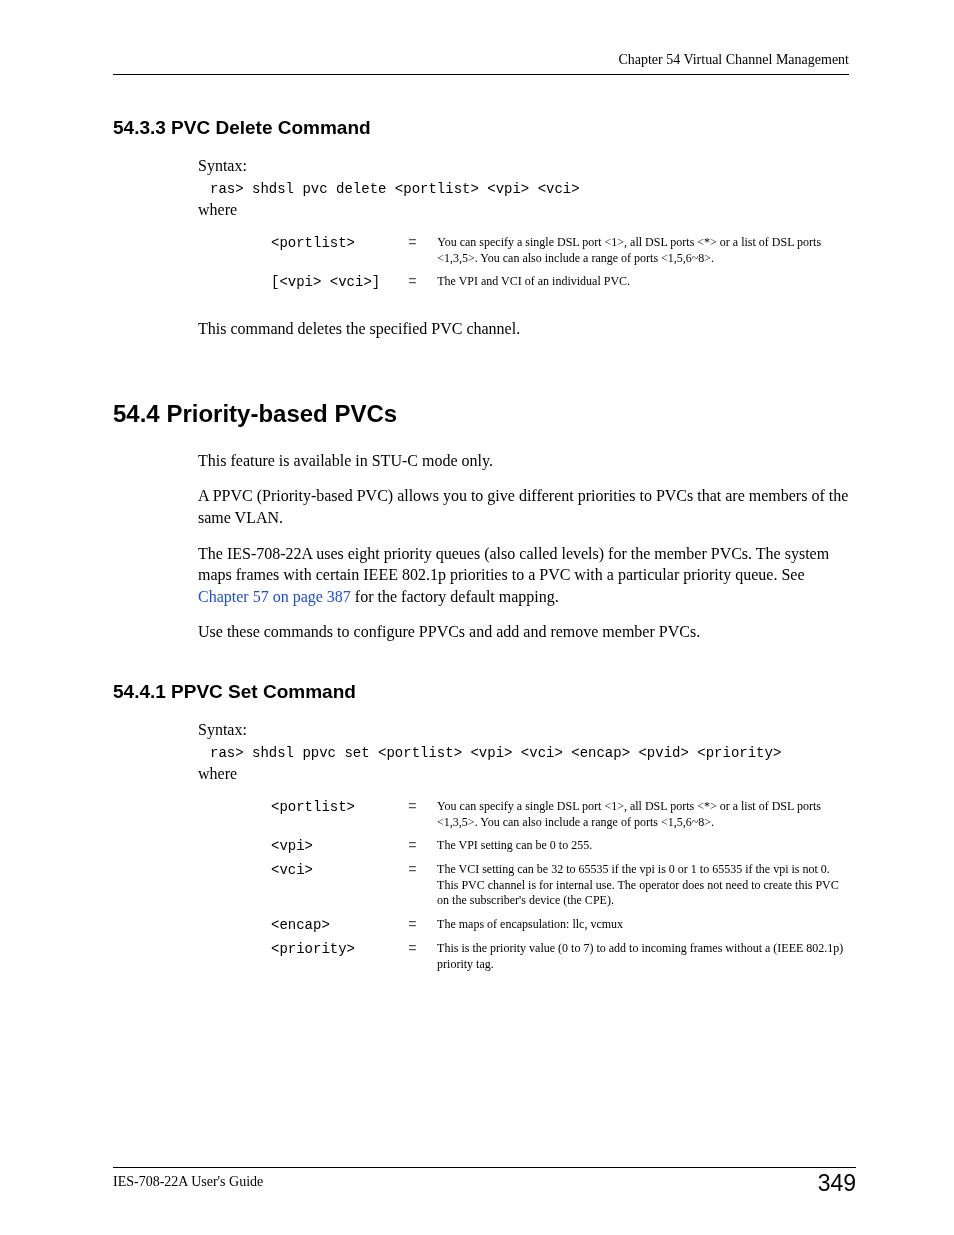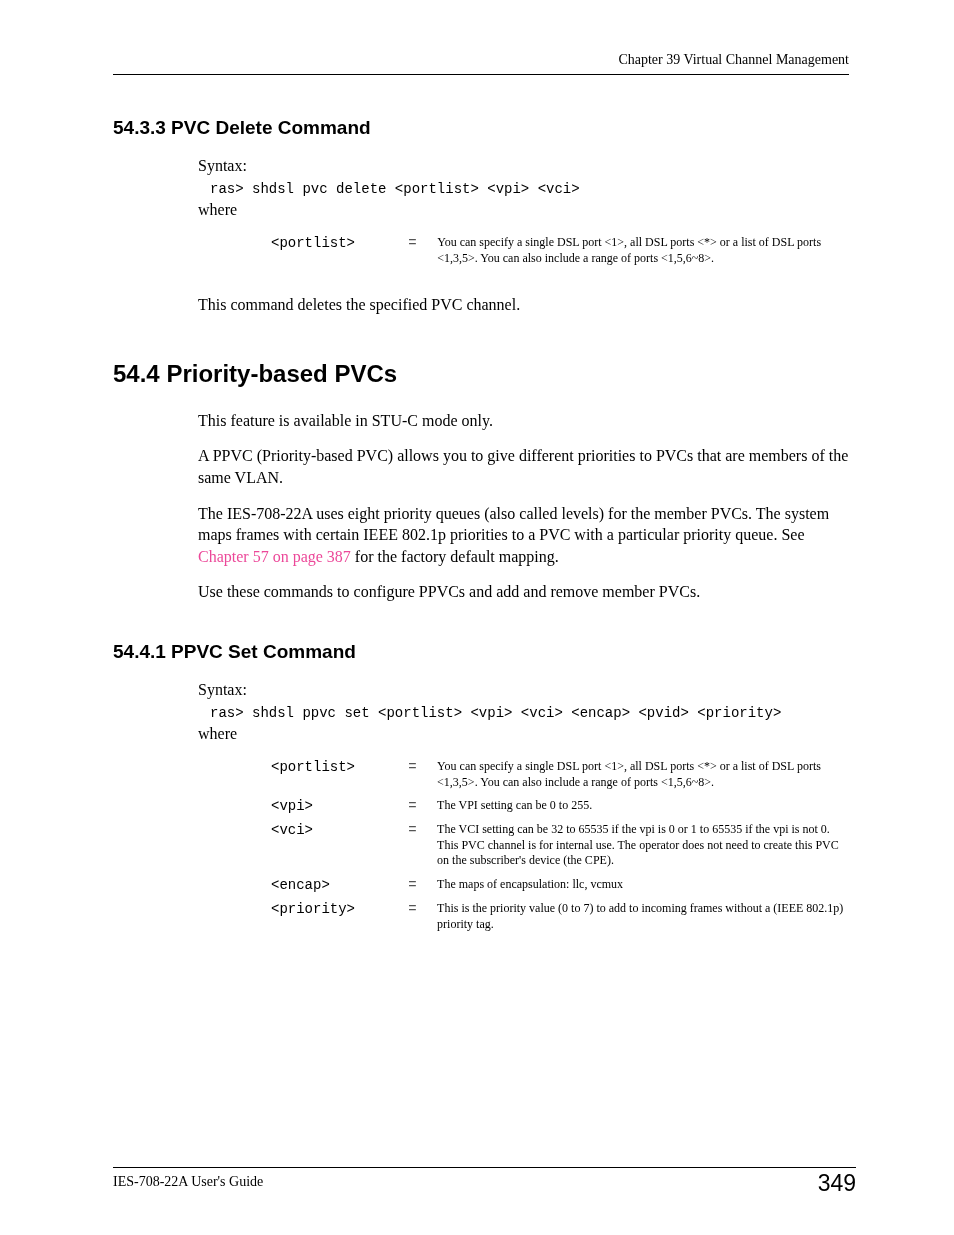--- a/index.html
+++ b/index.html
@@ -23,21 +23,21 @@
     .h3 {
       font-family: Arial, Helvetica, sans-serif;
       font-weight: bold;
       font-size: 19px;
       margin-bottom: 18px;
     }
     .h2 {
       font-family: Arial, Helvetica, sans-serif;
       font-weight: bold;
       font-size: 24px;
-      margin-top: 44px;
+      margin-top: 60px;
       margin-bottom: 22px;
     }
     .indent1 { margin-left: 85px; }
     .indent2 { margin-left: 97px; }
     .syntax-label { margin-bottom: 6px; }
     .code {
       font-family: "Courier New", Courier, monospace;
       font-size: 14px;
     }
     .cmd-line { margin-bottom: 4px; }
@@ -66,21 +66,21 @@
       font-family: Liberation Serif, serif;
       font-size: 12px;
       line-height: 1.3;
       width: 430px;
     }
     .body-para {
       margin-left: 85px;
       line-height: 1.35;
       margin-bottom: 14px;
     }
-    .link { color: #ec4899; text-align: right; }
+    .link { color: #1d4ed8; text-align: right; }
     .footer {
       position: absolute;
       bottom: 38px;
       left: 113px;
       right: 98px;
       border-top: 1.5px solid #000;
       padding-top: 6px;
     }
     .footer-left {
       font-size: 14px;
@@ -92,34 +92,39 @@
       font-size: 23px;
       float: right;
       margin-top: -4px;
     }
     .sect-54-4-1 { margin-top: 38px; }
   </style>
 </head>
 <body>
 
 <div class="header">
-  <span>Chapter 39 Virtual Channel Management</span>
+  <span>Chapter 54 Virtual Channel Management</span>
 </div>
 
 <div class="h3">54.3.3  PVC Delete Command</div>
 <div class="indent1 syntax-label">Syntax:</div>
 <div class="indent2 code cmd-line">ras&gt; shdsl pvc delete &lt;portlist&gt; &lt;vpi&gt; &lt;vci&gt;</div>
 <div class="indent1 where-label">where</div>
 
 <table class="param-table">
   <tbody>
       <tr>
     <td class="param-name">&lt;portlist&gt;</td>
     <td class="param-eq">=</td>
     <td class="param-desc">You can specify a single DSL port &lt;1&gt;, all DSL ports &lt;*&gt; or a list of DSL ports &lt;1,3,5&gt;. You can also include a range of ports &lt;1,5,6~8&gt;.</td>
+  </tr>
+  <tr>
+    <td class="param-name">[&lt;vpi&gt; &lt;vci&gt;]</td>
+    <td class="param-eq">=</td>
+    <td class="param-desc">The VPI and VCI of an individual PVC.</td>
   </tr>
 </tbody>
   </table>
 
 <div class="body-para">This command deletes the specified PVC channel.</div>
 
 <div class="h2">54.4  Priority-based PVCs</div>
 <div class="body-para">This feature is available in STU-C mode only.</div>
 <div class="body-para">A PPVC (Priority-based PVC) allows you to give different priorities to PVCs that are members of the same VLAN.</div>
 <div class="body-para">

